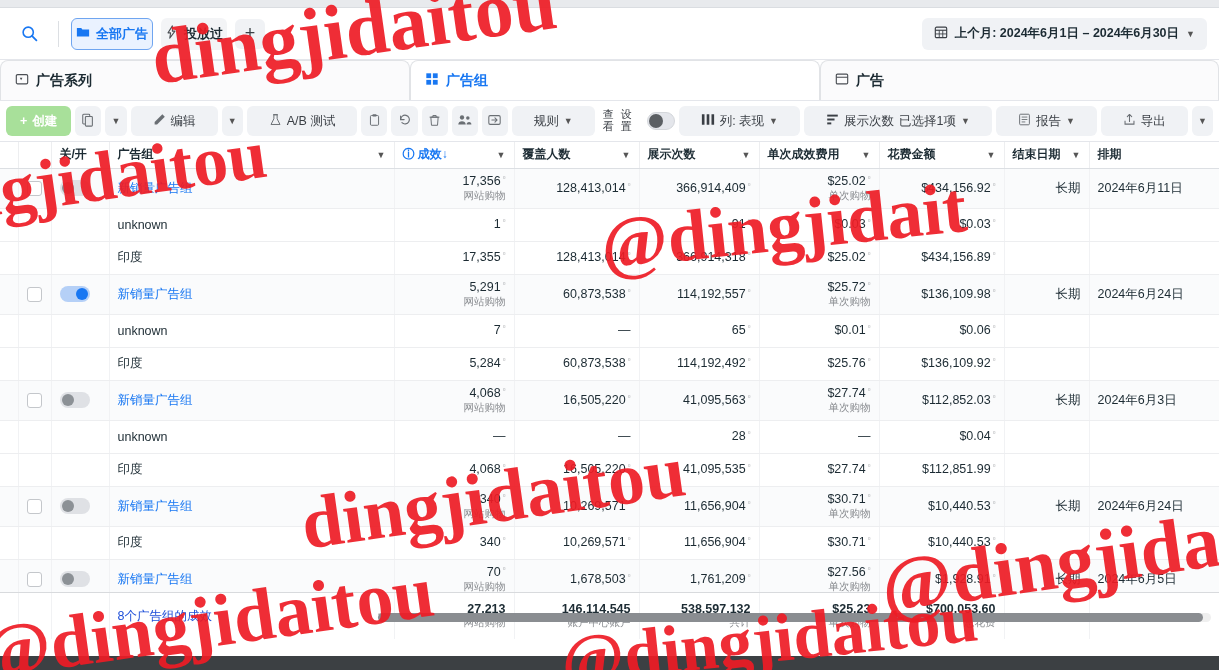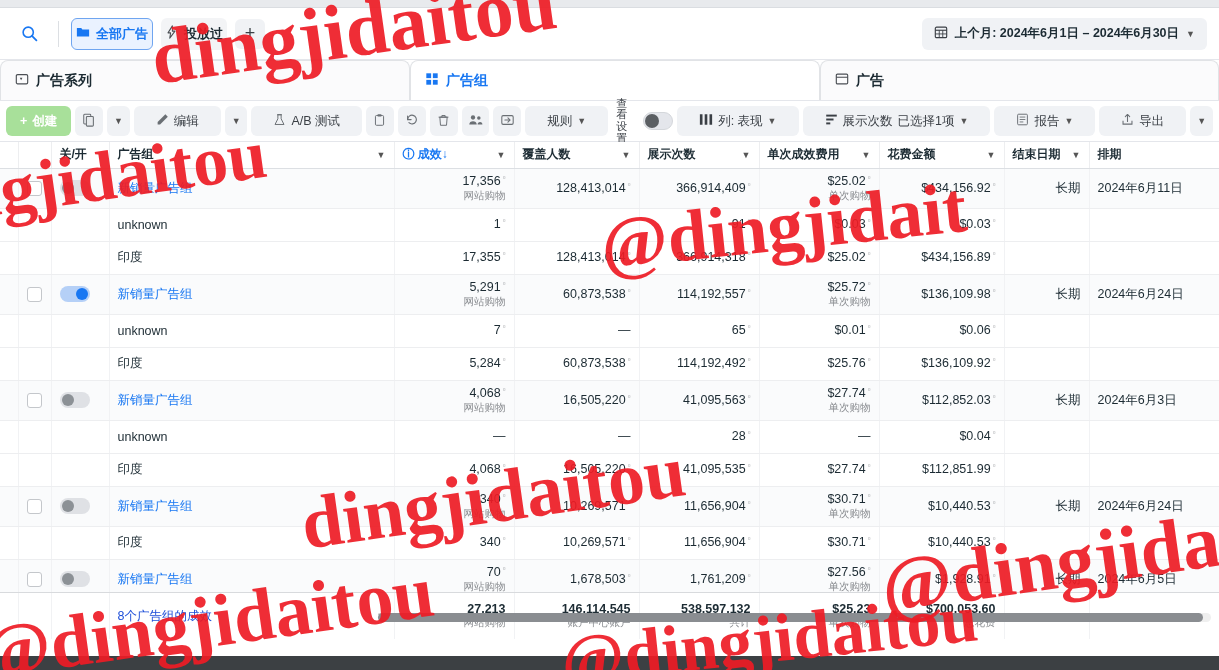--- a/index.html
+++ b/index.html
@@ -42,21 +42,21 @@
   
   .toolbar { height:42px; display:flex; align-items:center; gap:4px;
              padding:0 6px; background:#fff; border-top:1px solid #e4e6eb;
              border-bottom:1px solid #e4e6eb; }
   .tb { height:30px; border-radius:6px; background:#f0f2f5; display:flex;
         align-items:center; justify-content:center; gap:5px; padding:0 22px;
         font-size:12.5px; color:#3a3f45; cursor:pointer; white-space:nowrap; }
   .tb.icononly { width:32px; padding:0; }
   .tb.create { background:#a8e09a; color:#fff; font-weight:bold; padding:0 14px; }
   .tb.narrow { width:26px; padding:0; }
-  .twoline { display:flex; flex-direction:column; align-items:center;
+  .twoline { display:flex; flex-direction:row; align-items:center;
              line-height:1.05; font-size:11px; color:#3a3f45; padding:0 4px; }
   .switch { width:34px; height:18px; border-radius:9px; background:#e4e6eb;
             position:relative; border:1px solid #d4d7db; cursor:pointer; }
   .switch .knob { position:absolute; top:1px; left:1px; width:14px; height:14px;
                   border-radius:50%; background:#5b5f63; }
   .caret { font-size:9px; color:#555; }
 
   
   .tablewrap { position:relative; height:497px; overflow:hidden; background:#fff; }
   table { border-collapse:collapse; width:1219px; table-layout:fixed; }

